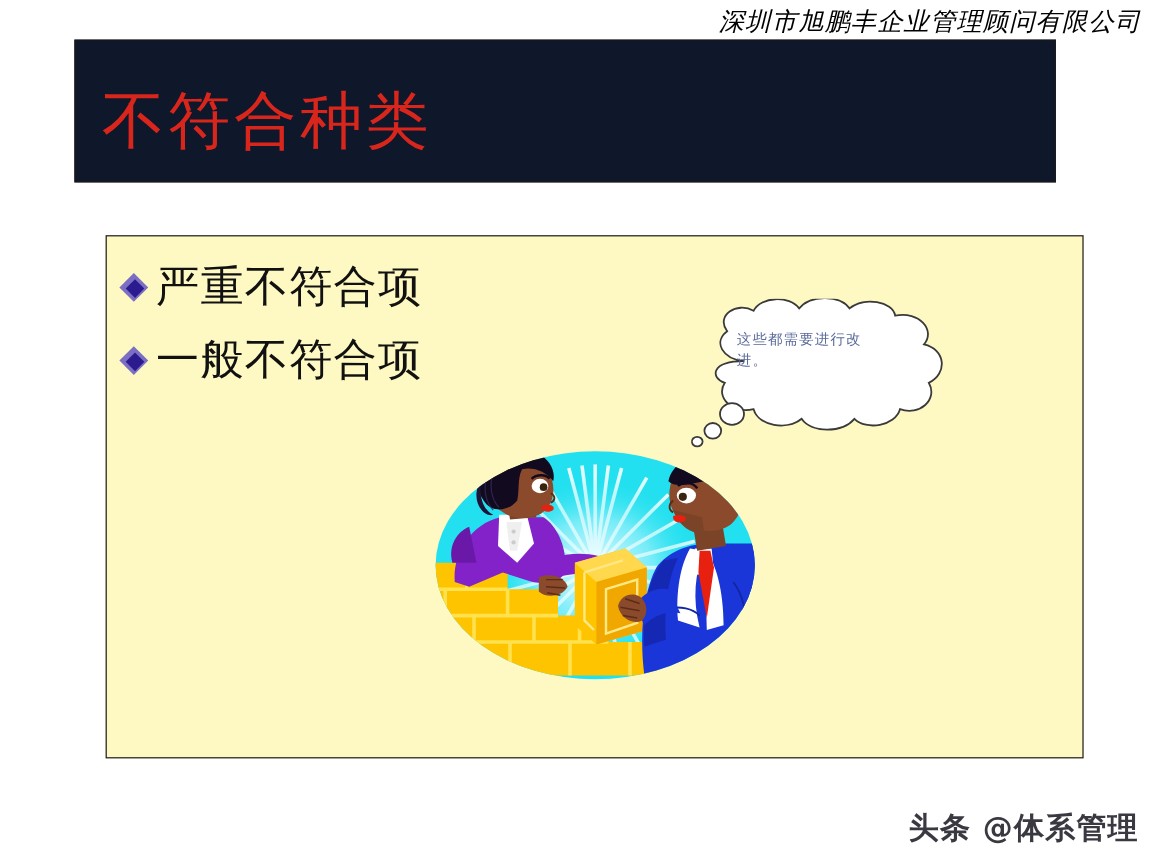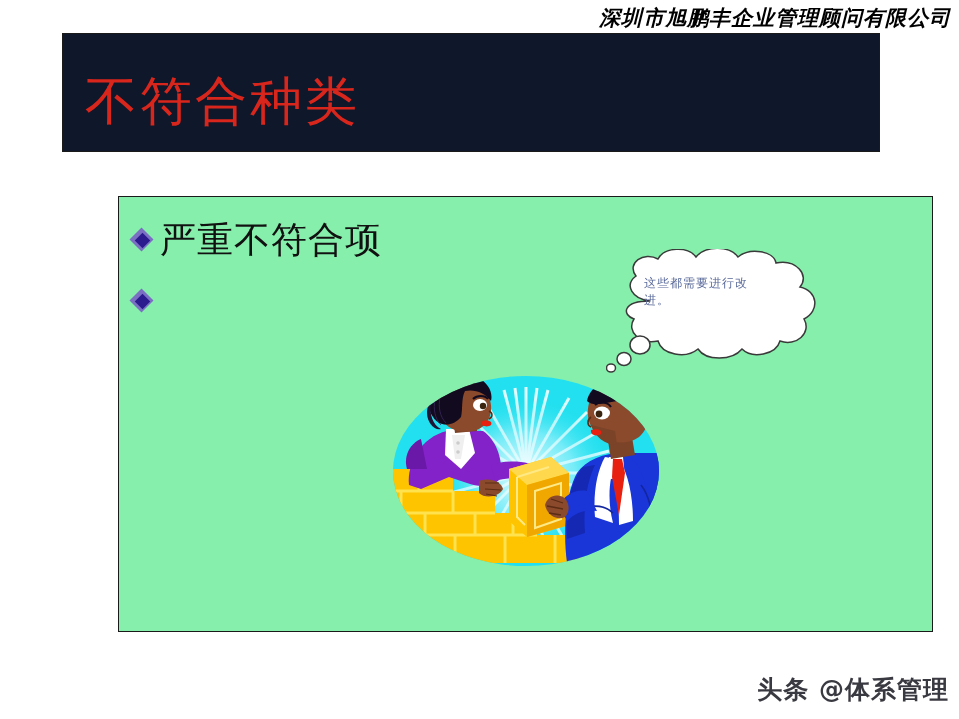--- a/index.html
+++ b/index.html
@@ -14,21 +14,21 @@
     overflow: hidden;
     font-family: "DejaVu Sans", sans-serif;
   }
 
   
   .company-header {
     position: absolute;
     top: 4px;
     right: 8px;
     font-family: "DejaVu Serif", "Liberation Serif", serif;
-    font-weight: bold;
+    font-weight: normal;
     font-style: italic;
     font-size: 21px;
     letter-spacing: 1px;
     color: #000000;
     white-space: nowrap;
   }
 
   
   .title-box {
     position: absolute;
@@ -54,23 +54,22 @@
 
   
   .content-box {
     position: absolute;
     left: 88px;
     top: 196px;
     width: 815px;
     height: 436px;
     border: 1.5px solid #1a1a1a;
     box-sizing: border-box;
-    background: #86efac;
+    background: #fef9c3;
     overflow: hidden;
-    margin-left: 30px;
   }
 
   
   .bullet-list {
     position: absolute;
     left: 10px;
     top: 12px;
     width: 360px;
   }
   .bullet-item {
@@ -176,20 +175,21 @@
           <span class="d-inner"></span>
       </span>
       <span class="bullet-label">严重不符合项</span>
     </div>
 
     <div class="bullet-item">
       <span class="bullet-diamond">
         <span class="d-outer"></span>
           <span class="d-inner"></span>
       </span>
+      <span class="bullet-label">一般不符合项</span>
     </div>
 
 
   </div>
 
   <div class="thought-bubble">
     <svg width="230" height="125" viewBox="0 0 230 125" xmlns="http://www.w3.org/2000/svg">
       <g fill="#ffffff" stroke="#3a3a3a" stroke-width="1.5">
         <path d="M44,52
                  C26,50 18,36 30,27

